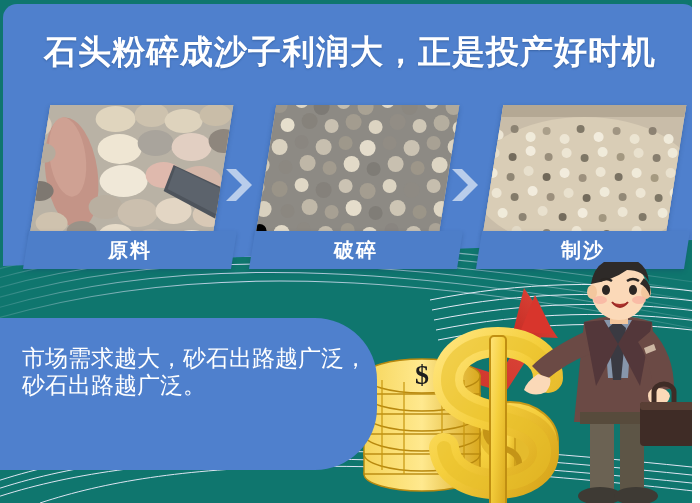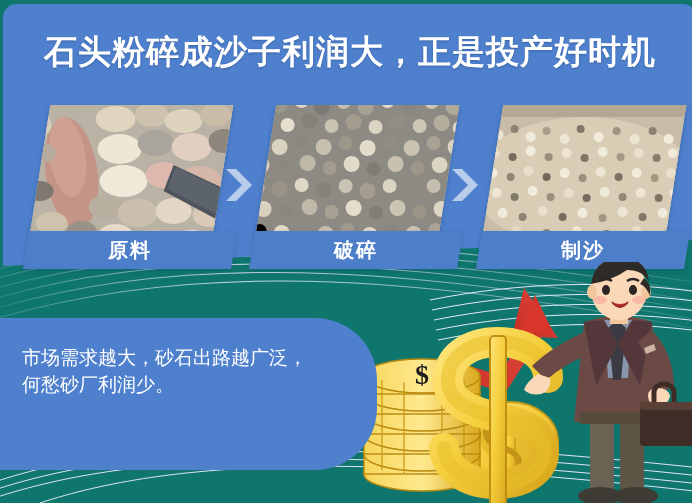--- a/index.html
+++ b/index.html
@@ -65,21 +65,21 @@
   .tex{position:absolute;left:0;top:0;width:100%;height:100%;}
 
   
   .copy-box{
     position:absolute;left:0;top:318px;width:377px;height:152px;
     background:#4f80cd;
     border-radius:0 62px 62px 0;
   }
   .copy-line{
     position:absolute;left:22px;color:#ffffff;white-space:nowrap;
-    font-size:19px;line-height:26px;
+    font-size:23px;line-height:26px;
   }
   .cl1{top:27px;}
   .cl2{top:54px;}
   .cl3{top:106px;font-size:20px;}
   .brand{color:#2c3446;font-weight:bold;font-size:22px;letter-spacing:3px;}
   .brand-tail{color:#ffffff;font-size:20px;}
 
   
   .illus{position:absolute;left:352px;top:262px;width:348px;height:241px;}
 </style>
@@ -463,16 +463,16 @@
 
       <path d="M260 40 q8 10 16 0 q-8 4 -16 0z" fill="#b2352f"></path>
       <path d="M260 40 q8 10 16 0" stroke="#9c2b26" stroke-width="2" fill="none"></path>
 
       <path d="M292 86 l10 -4 l2 6 l-10 4z" fill="#cdb7a3"></path>
     </g>
   </svg>
 
   <div class="copy-box">
     <div class="copy-line cl1">市场需求越大，砂石出路越广泛，</div>
-    <div class="copy-line cl2">何愁砂厂利润少。</div>
+    <div class="copy-line cl2">砂石出路越广泛。</div>
   </div>
 
 </div>
 
 </body></html>

